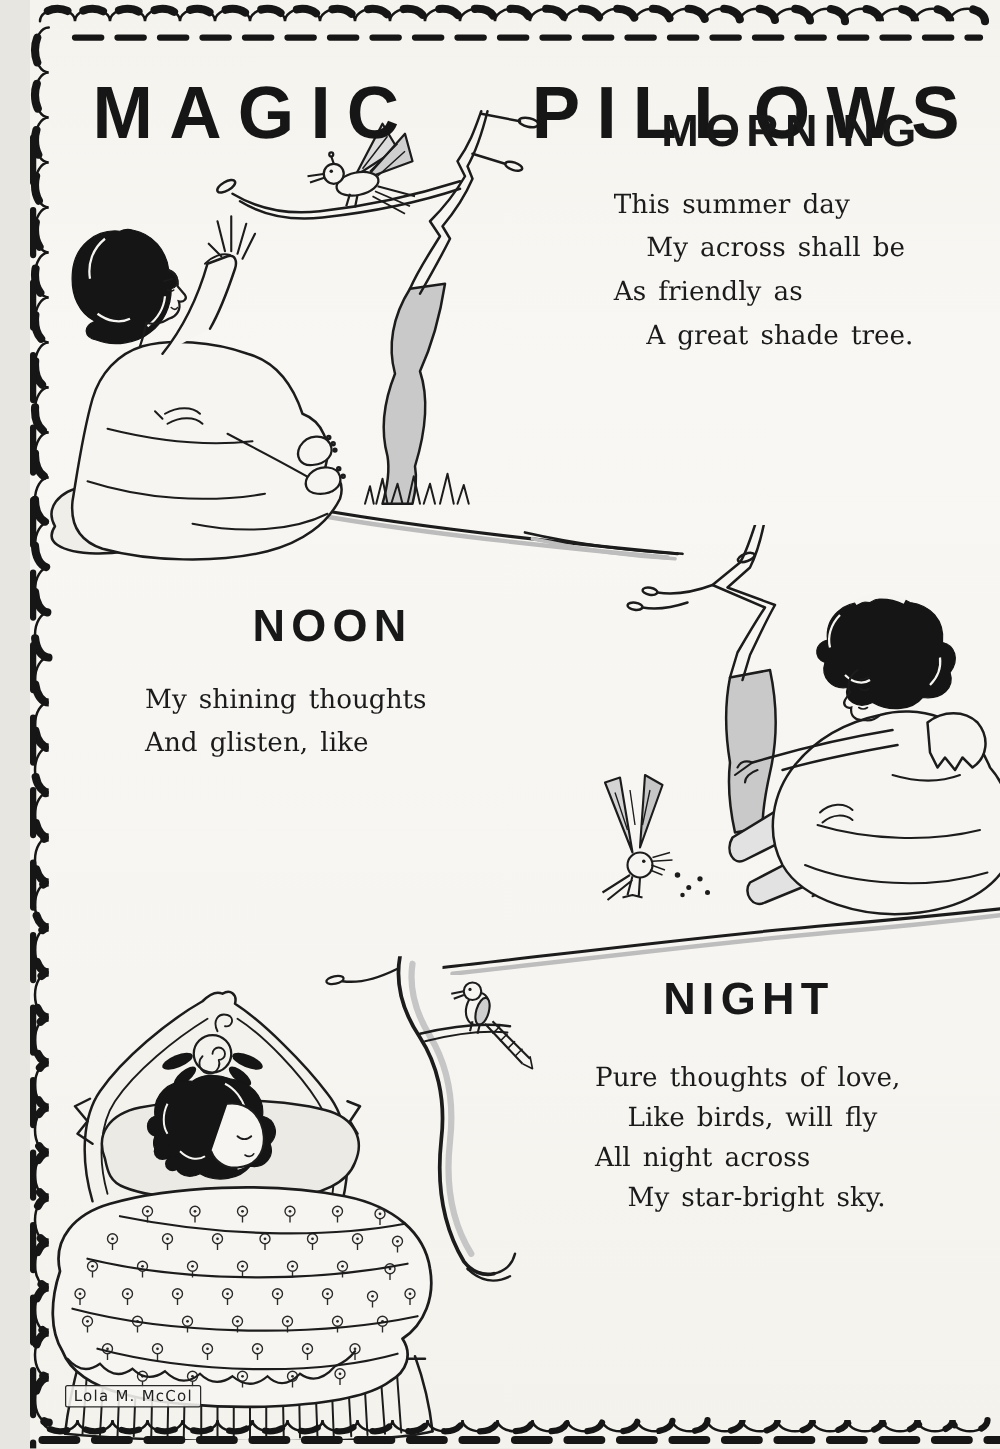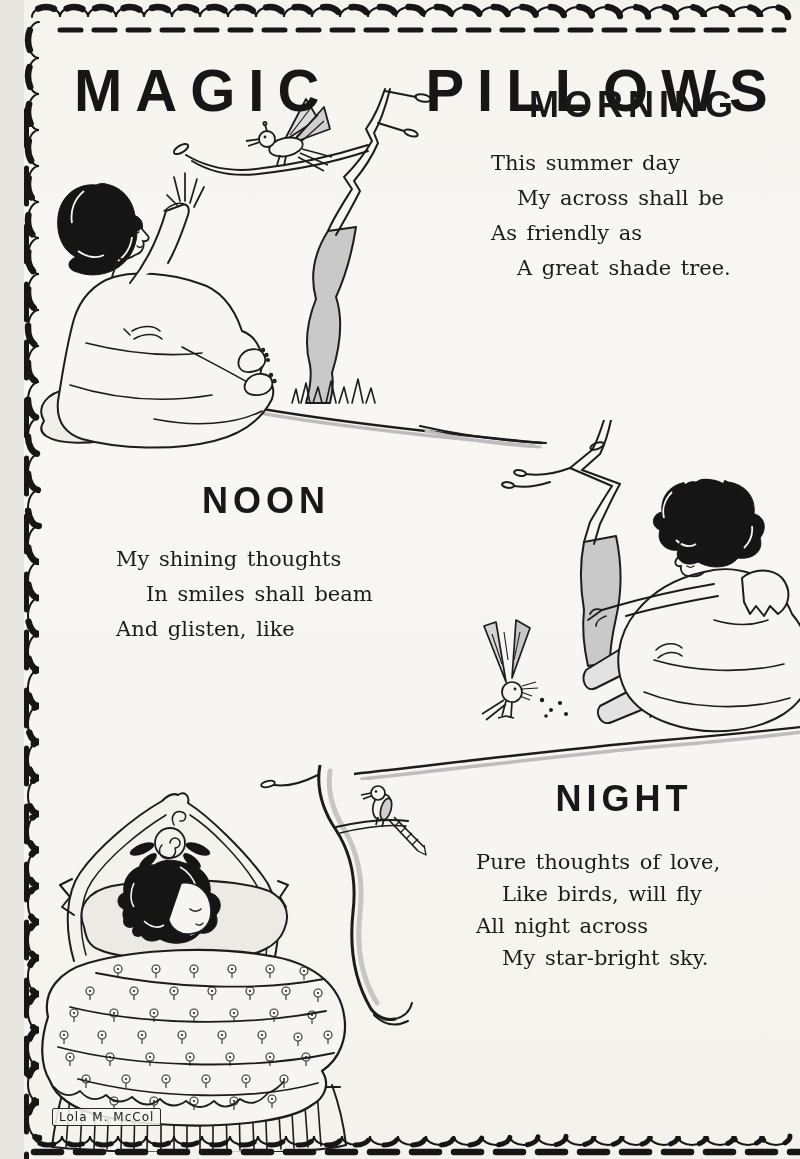--- a/index.html
+++ b/index.html
@@ -68,25 +68,24 @@
   <div class="abs verse" style="left:467px;top:146px">
     <div>This summer day</div>
     <div class="indent">My across shall be</div>
     <div>As friendly as</div>
     <div class="indent">A great shade tree.</div>
   </div>
 
   <div class="abs heading" style="left:142px;top:480px">NOON</div>
   <div class="abs verse" style="left:92px;top:542px">
     <div>My shining thoughts</div>
-    <div class="indent" style="margin-left:30px">In smiles shall beam</div>
     <div>And glisten, like</div>
   </div>
 
-  <div class="abs heading" style="left:500px;top:778px">NIGHT</div>
+  <div class="abs heading" style="left:475px;top:778px">NIGHT</div>
   <div class="abs verse tight" style="left:452px;top:846px">
     <div>Pure thoughts of love,</div>
     <div class="indent">Like birds, will fly</div>
     <div>All night across</div>
     <div class="indent">My star-bright sky.</div>
   </div>
 
   <svg class="abs layer" style="left:10px;top:85px" width="520" height="385" viewBox="0 0 520 385">
     <g fill="none" stroke-linecap="round">
       <path d="M214,326 C280,338 368,349 500,361" stroke="#bcbcbc" stroke-width="3.5"></path>

